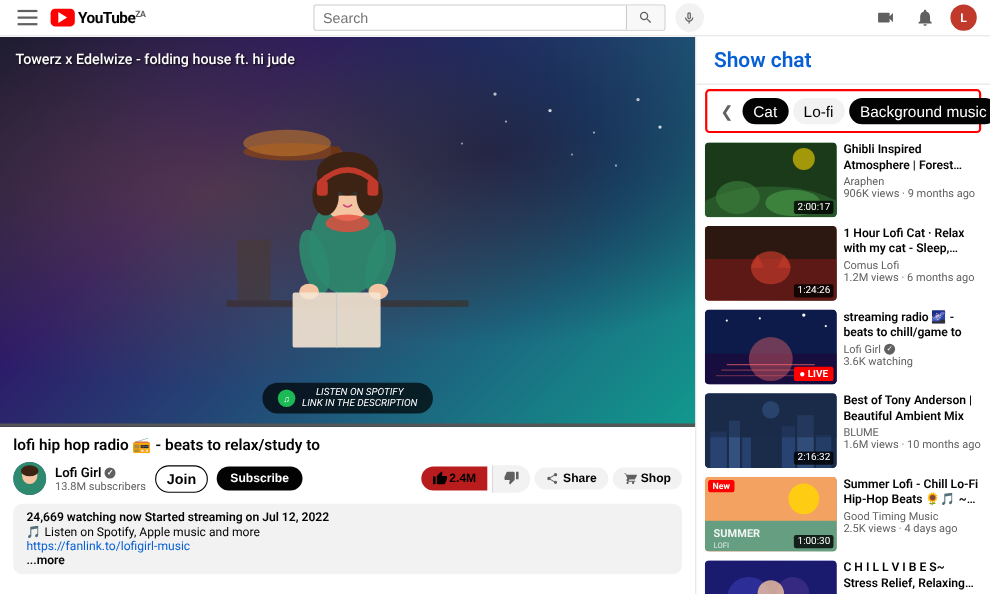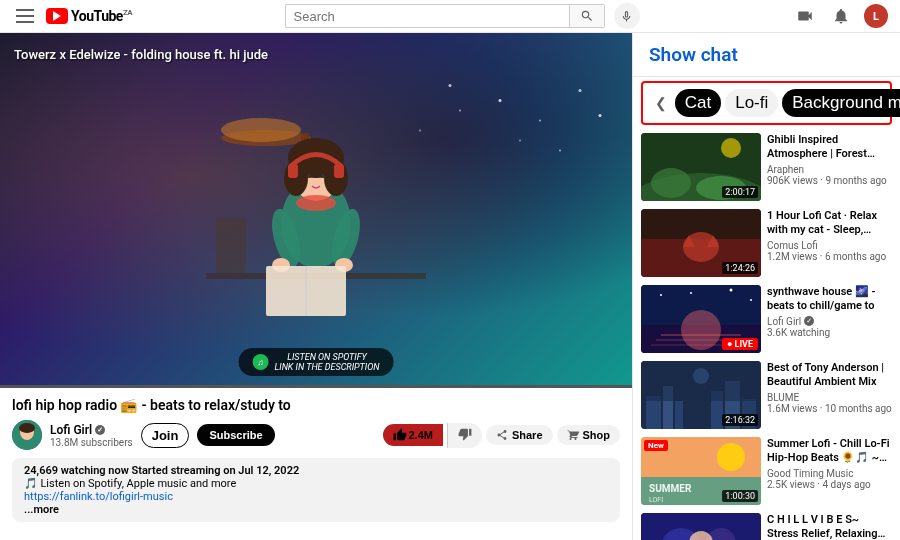--- a/index.html
+++ b/index.html
@@ -98,21 +98,21 @@
     }
 
     
     .chips-container {
       display: flex; align-items: center; padding: 6px 8px; gap: 4px;
       border: 2px solid #ff0000; margin: 4px 8px; border-radius: 4px;
     }
     .chip-nav-btn { background: none; border: none; cursor: pointer; padding: 2px 4px; color: #606060; font-size: 14px; }
     .chip {
       background: #f2f2f2; border: none; border-radius: 16px; padding: 4px 10px;
-      font-size: 17px; color: #030303; cursor: pointer; white-space: nowrap; font-weight: 500;
+      font-size: 14px; color: #030303; cursor: pointer; white-space: nowrap; font-weight: 500;
     }
     .chip.active { background: #030303; color: #fff; }
 
     
     .video-list { flex: 1; overflow-y: auto; padding: 4px 8px; }
     .video-list::-webkit-scrollbar { width: 4px; }
     .video-list::-webkit-scrollbar-thumb { background: #ccc; border-radius: 2px; }
 
     .list-item { display: flex; gap: 6px; margin-bottom: 8px; cursor: pointer; }
     .thumb-wrap { position: relative; flex-shrink: 0; width: 120px; height: 68px; border-radius: 4px; overflow: hidden; }
@@ -396,21 +396,21 @@
 
               <circle cx="20" cy="10" r="1" fill="white"></circle>
               <circle cx="90" cy="5" r="1.5" fill="white"></circle>
               <circle cx="50" cy="8" r="1" fill="white"></circle>
               <circle cx="110" cy="15" r="1" fill="white"></circle>
             </svg>
           </div>
           <span class="live-badge">● LIVE</span>
         </div>
         <div class="item-info">
-          <div class="item-title">synthwave house 🌌 - beats to chill/game to</div>
+          <div class="item-title">streaming radio 🌌 - beats to chill/game to</div>
           <div class="item-channel">Lofi Girl <span class="verified">✓</span></div>
           <div class="item-meta">3.6K watching</div>
         </div>
       </div>
 
       <div class="list-item">
         <div class="thumb-wrap">
           <div class="thumb-bg thumb-anderson">
             <svg width="120" height="68" viewBox="0 0 120 68">
               <rect width="120" height="68" fill="#1a2c4a"></rect>

